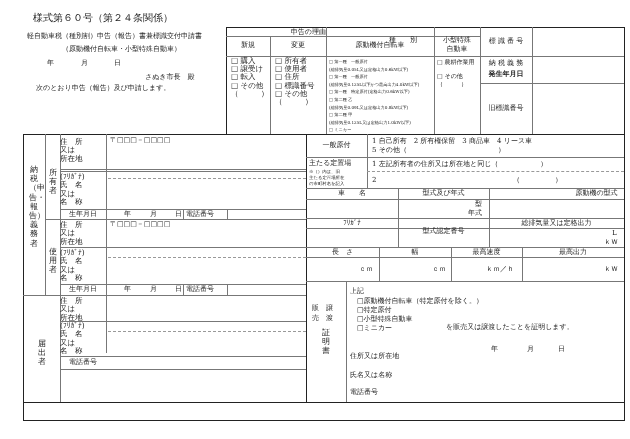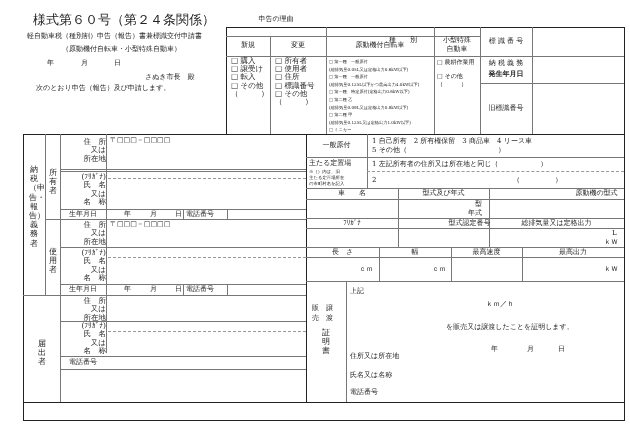--- a/index.html
+++ b/index.html
@@ -6,26 +6,26 @@
   body { width:630px; height:439px; position:relative; overflow:hidden;
          font-family:"DejaVu Serif", "Liberation Serif", serif; color:#222; }
   .abs { position:absolute; }
   .t { position:absolute; white-space:nowrap; line-height:1; }
   .hl { position:absolute; height:0; border-top:1px solid #777; }
   .vl { position:absolute; width:0; border-left:1px solid #777; }
   .hb { position:absolute; height:0; border-top:1.5px solid #222; }
   .vb { position:absolute; width:0; border-left:1.5px solid #222; }
   .dot { position:absolute; height:0; border-top:1px dashed #999; }
   .c { text-align:center; }
-  .f8 { font-size:13px; }
+  .f8 { font-size:10px; }
   .f7 { font-size:7px; }
   .f6 { font-size:6px; }
   .f4 { font-size:4.2px; }
   .vtext { position:absolute; font-size:8px; line-height:1.15; text-align:center; width:10px; }
-  .ml { position:absolute; font-size:7.5px; line-height:1.1; text-align:right; white-space:nowrap; }
+  .ml { position:absolute; font-size:7.5px; line-height:1.1; text-align:left; white-space:nowrap; }
 </style>
 </head>
 <body>
 
 <div class="t f8" style="left:33px;top:13px;">様式第６０号（第２４条関係）</div>
 <div class="t f7" style="left:27px;top:33px;">軽自動車税（種別割）申告（報告）書兼標識交付申請書</div>
 <div class="t f7" style="left:62px;top:46px;">（原動機付自転車・小型特殊自動車）</div>
 <div class="t f7" style="left:47px;top:60px;">年</div>
 <div class="t f7" style="left:81px;top:60px;">月</div>
 <div class="t f7" style="left:114px;top:60px;">日</div>
@@ -39,21 +39,21 @@
 <div class="hl" style="left:226px;top:36px;width:254px;"></div>
 <div class="hl" style="left:226px;top:56px;width:254px;"></div>
 <div class="vl" style="left:270px;top:36px;height:98px;"></div>
 <div class="vl" style="left:326px;top:27px;height:107px;"></div>
 <div class="vl" style="left:434px;top:27px;height:107px;"></div>
 <div class="vl" style="left:480px;top:27px;height:107px;"></div>
 <div class="vl" style="left:532px;top:27px;height:107px;"></div>
 <div class="hl" style="left:480px;top:56px;width:144px;"></div>
 <div class="hl" style="left:480px;top:83px;width:144px;"></div>
 
-<div class="t f7 c" style="left:226px;top:16px;width:100px;">申告の理由</div>
+<div class="t f7 c" style="left:226px;top:29px;width:100px;text-align:right;">申告の理由</div>
 <div class="t f7 c" style="left:226px;top:42px;width:44px;">新規</div>
 <div class="t f7 c" style="left:270px;top:42px;width:56px;">変更</div>
 <div class="t f7 c" style="left:326px;top:29px;width:154px;margin-top:8px;">種　　別</div>
 <div class="t f7 c" style="left:326px;top:42px;width:108px;">原動機付自転車</div>
 <div class="t f7 c" style="left:434px;top:37px;width:46px;">小型特殊</div>
 <div class="t f7 c" style="left:434px;top:46px;width:46px;">自動車</div>
 
 <div class="abs" style="left:231px;top:57px;font-size:7.5px;line-height:8.2px;">
   <div>□ 購入</div>
   <div>□ 譲受け</div>
@@ -212,39 +212,43 @@
 <div class="t f7" style="left:372px;top:161px;">1 左記所有者の住所又は所在地と同じ（　　　　　　）</div>
 <div class="t f7" style="left:372px;top:177px;">2</div>
 <div class="t f7" style="left:513px;top:177px;">（　　　　　）</div>
 
 <div class="t f7 c" style="left:306px;top:190px;width:92px;">車　　名</div>
 <div class="t f7 c" style="left:398px;top:190px;width:91px;">型式及び年式</div>
 <div class="t f7 c" style="left:489px;top:190px;width:135px;padding-left:40px;">原動機の型式</div>
 <div class="t f7" style="left:475px;top:201px;">型</div>
 <div class="t f7" style="left:468px;top:210px;">年式</div>
 <div class="t f7 c" style="left:306px;top:220px;width:92px;">ﾌﾘｶﾞﾅ</div>
-<div class="t f7 c" style="left:398px;top:220px;width:91px;margin-left:26px;">型式認定番号</div>
+<div class="t f7 c" style="left:398px;top:228px;width:91px;">型式認定番号</div>
 <div class="t f7 c" style="left:489px;top:220px;width:135px;">総排気量又は定格出力</div>
 <div class="t f7" style="left:612px;top:230px;">L</div>
 <div class="t f7" style="left:604px;top:239px;">ｋＷ</div>
 
 <div class="t f7 c" style="left:306px;top:249px;width:73px;">長　さ</div>
 <div class="t f7 c" style="left:379px;top:249px;width:72px;">幅</div>
 <div class="t f7 c" style="left:451px;top:249px;width:71px;">最高速度</div>
 <div class="t f7 c" style="left:522px;top:249px;width:102px;">最高出力</div>
 <div class="t f7" style="left:359px;top:266px;">ｃｍ</div>
 <div class="t f7" style="left:432px;top:266px;">ｃｍ</div>
-<div class="t f7" style="left:486px;top:266px;margin-top:35px;">ｋｍ／ｈ</div>
+<div class="t f7" style="left:486px;top:266px;">ｋｍ／ｈ</div>
 <div class="t f7" style="left:604px;top:266px;">ｋＷ</div>
 
 <div class="t f7" style="left:312px;top:305px;">販　譲</div>
 <div class="t f7" style="left:312px;top:315px;">売　渡</div>
 <div class="vtext" style="left:321px;top:328px;">証明書</div>
 <div class="t f7" style="left:350px;top:288px;">上記</div>
 <div class="abs" style="left:357px;top:297px;font-size:7px;line-height:9px;">
+  <div>□原動機付自転車（特定原付を除く。）</div>
+  <div>□特定原付</div>
+  <div>□小型特殊自動車</div>
+  <div>□ミニカー</div>
 </div>
 <div class="t f7" style="left:446px;top:324px;">を販売又は譲渡したことを証明します。</div>
 <div class="t f7" style="left:491px;top:346px;">年</div>
 <div class="t f7" style="left:527px;top:346px;">月</div>
 <div class="t f7" style="left:558px;top:346px;">日</div>
 <div class="t f7" style="left:350px;top:353px;">住所又は所在地</div>
 <div class="t f7" style="left:350px;top:372px;">氏名又は名称</div>
 <div class="t f7" style="left:350px;top:389px;">電話番号</div>
 
 </body></html>

